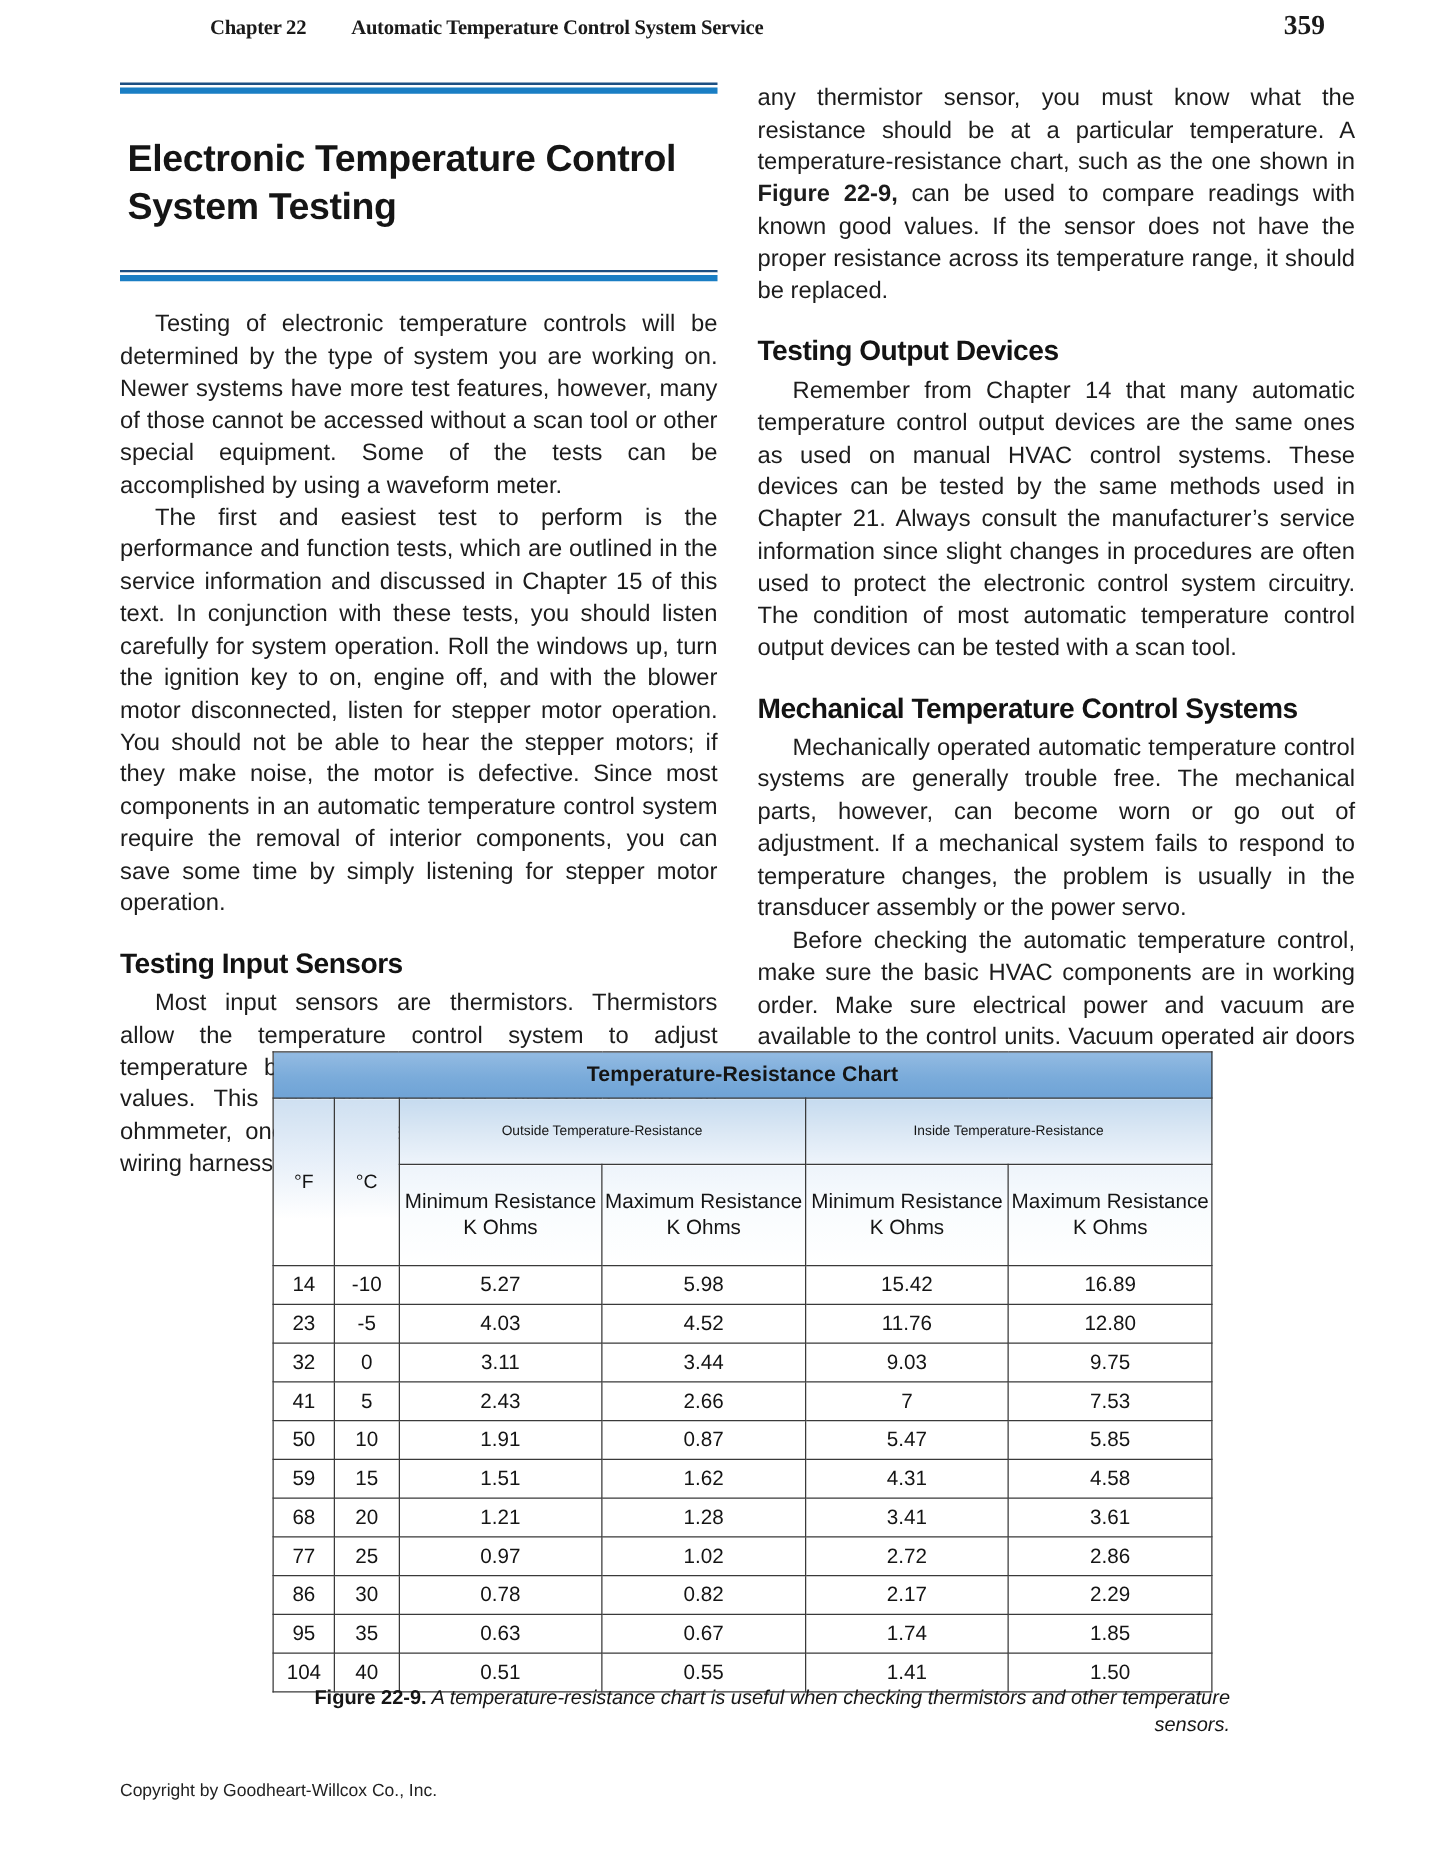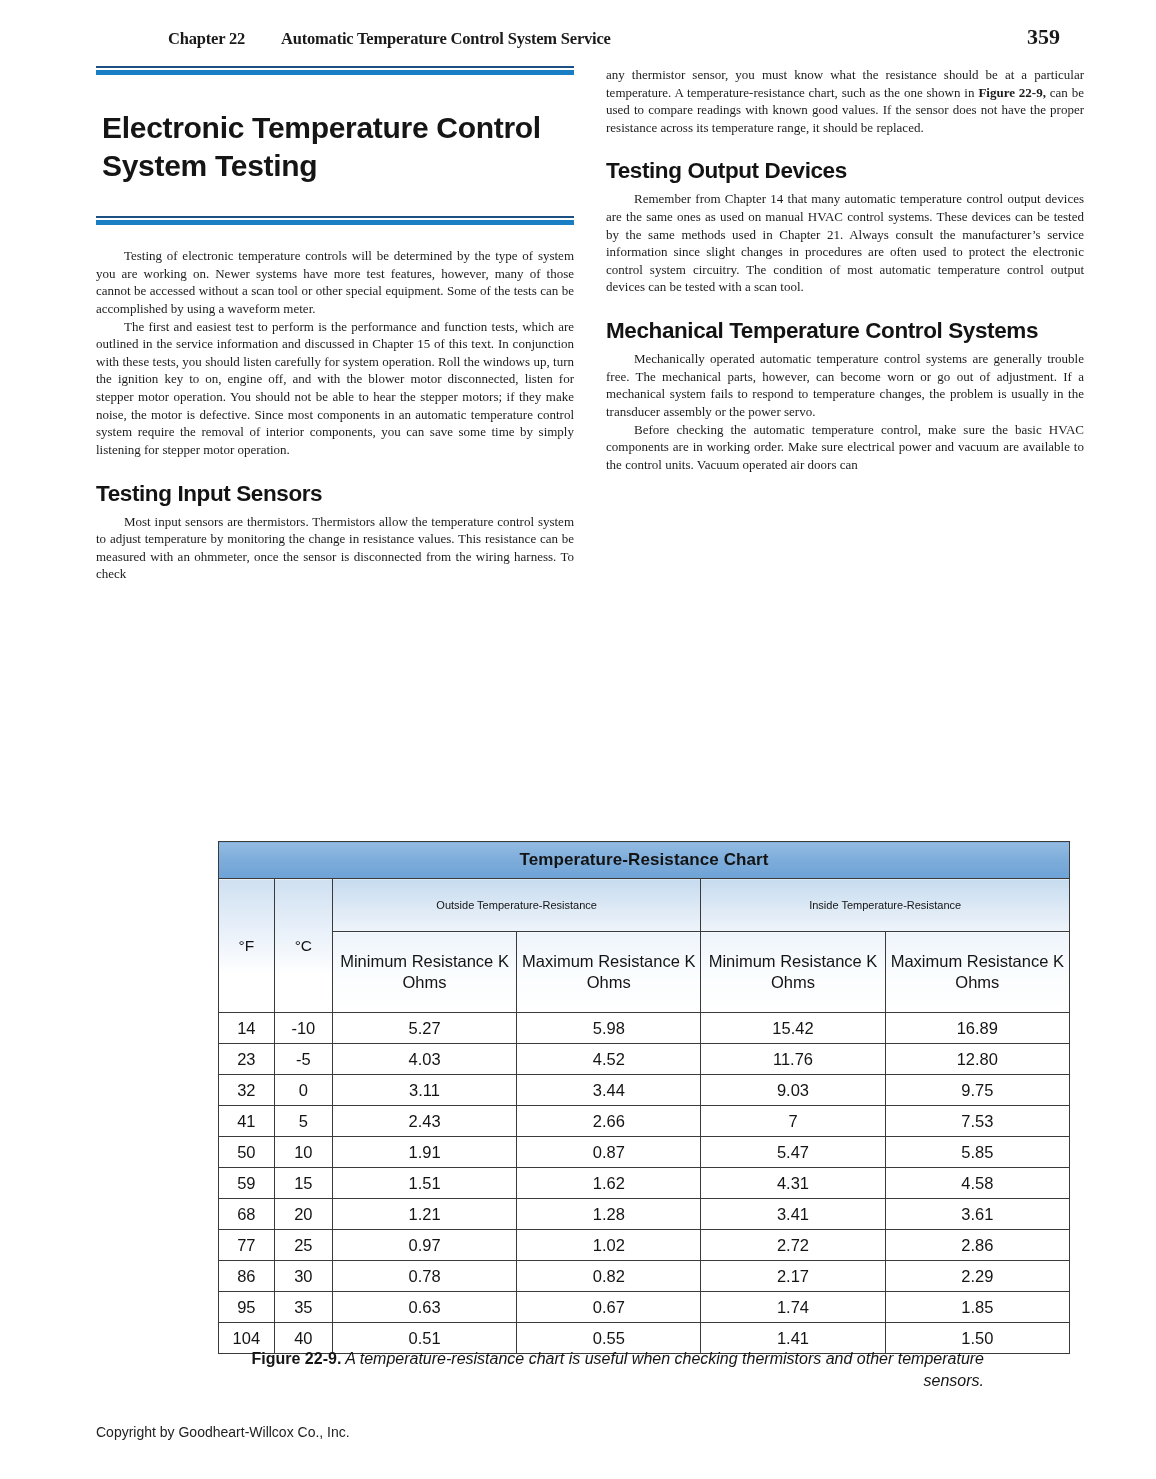--- a/index.html
+++ b/index.html
@@ -20,21 +20,21 @@
     position: absolute;
     inset: 0;
     padding: 0;
   }
 
   
   .running-head {
     position: absolute;
     left: 96px;
     right: 96px;
-    top: 24px;
+    top: 7px;
     height: 26px;
     display: flex;
     align-items: baseline;
     font-family: "Liberation Serif", serif;
   }
   .rh-chapter {
     font-weight: bold;
     font-size: 16.5px;
     letter-spacing: -0.2px;
     margin-left: 72px;
@@ -89,22 +89,22 @@
     font-weight: bold;
     font-size: 30px;
     line-height: 1.25;
     text-align: left;
     color: #151515;
     padding: 14px 6px 12px 6px;
     letter-spacing: -0.3px;
   }
 
   p.body {
-    font-family: Liberation Serif, serif;
-    font-size: 13px;
+    font-family: Liberation Sans, sans-serif;
+    font-size: 19px;
     line-height: 1.355;
     text-align: justify;
     margin: 0;
     text-indent: 28px;
     color: #1c1c1c;
   }
   p.body + p.body { margin-top: 0; }
 
   h2.section {
     font-family: "Liberation Sans", sans-serif;
@@ -115,21 +115,21 @@
     letter-spacing: -0.4px;
   }
 
   .b { font-weight: bold; }
 
   
   .figure-wrap {
     position: absolute;
     left: 218px;
     top: 841px;
-    width: 852px;
+    width: 752px;
     border-radius: 30px;
   }
   table.trchart {
     border-collapse: collapse;
     width: 100%;
     font-family: "Liberation Sans", sans-serif;
     table-layout: fixed;
   }
   table.trchart td,
   table.trchart th {

